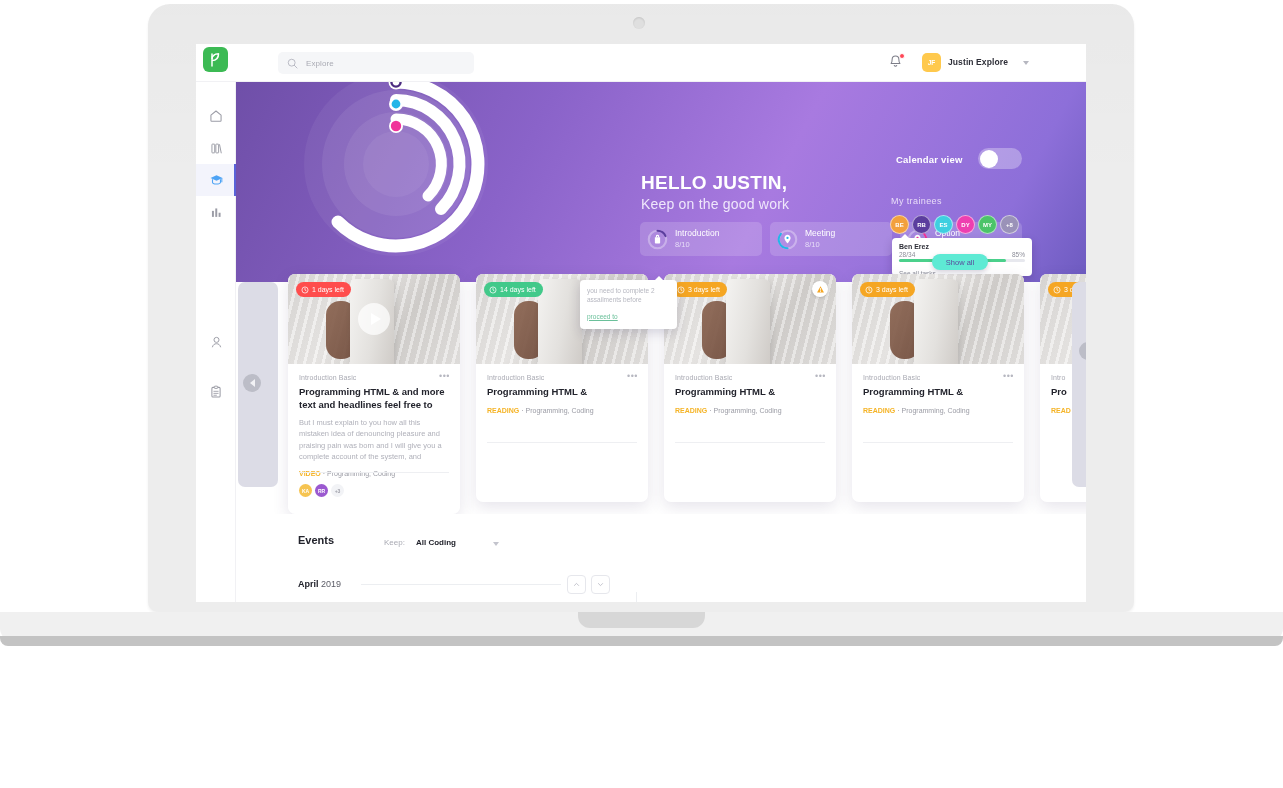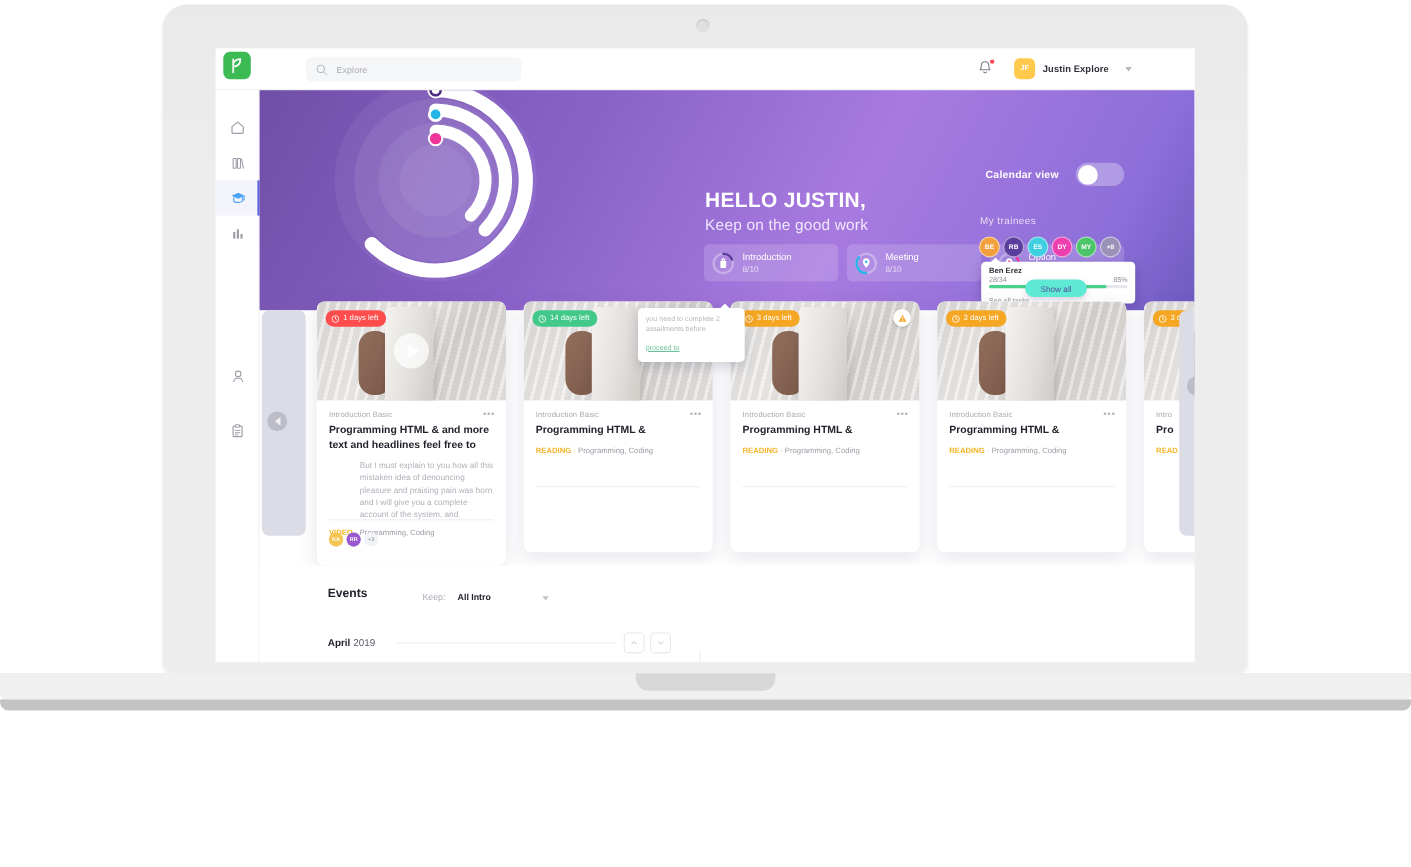--- a/index.html
+++ b/index.html
@@ -278,21 +278,21 @@
   .card-kicker { font-size: 7px; color: #a9aab3; letter-spacing: .1px; }
   .card-dots {
     position: absolute; right: 10px; top: 10px;
     font-size: 9px; color: #b6b7c0; letter-spacing: .5px; line-height: .6;
   }
   .card-title {
     font-size: 9.5px; font-weight: bold; color: #22232c;
     margin-top: 5px; line-height: 1.32;
   }
   .card-desc {
-    font-size: 7.5px; color: #b0b1ba; line-height: 1.5; margin-top: 6px; margin-left: 28px;
+    font-size: 7.5px; color: #b0b1ba; line-height: 1.5; margin-top: 6px;
   }
   .card-meta { margin-top: 8px; font-size: 7px; color: #9a9ba4; }
   .card-meta .tagv { color: #f5b427; font-weight: bold; }
   .card-meta .tagr { color: #f5b427; font-weight: bold; }
   .card-sep {
     position: absolute; left: 11px; right: 11px;
     height: 1px; background: #eeeff2;
   }
   .card-avatars { position: absolute; left: 11px; display: flex; gap: 3px; }
   .cav {
@@ -707,21 +707,21 @@
           <i></i>
         </div>
       <div class="car-arrow right" style="left:843px; top:90px;">
           <i></i>
         </div>
     </div>
 
     <div id="events">
       <div class="ev-title">Events</div>
       <div class="ev-show-lbl">Keep:</div>
-      <div class="ev-show-val">All Intro</div>
+      <div class="ev-show-val">All Coding</div>
       <div class="ev-caret"></div>
 
       <div class="ev-month">
         <b>April</b>
         <span>2019</span>
       </div>
       <div class="ev-rule"></div>
       <div class="ev-step" style="left:331px;">
         <svg class="chev" viewBox="0 0 10 10" fill="none">
           <path d="M2 6.4L5 3.4l3 3" stroke="#b4b5bf" stroke-width="1.1" stroke-linecap="round" stroke-linejoin="round"></path>

